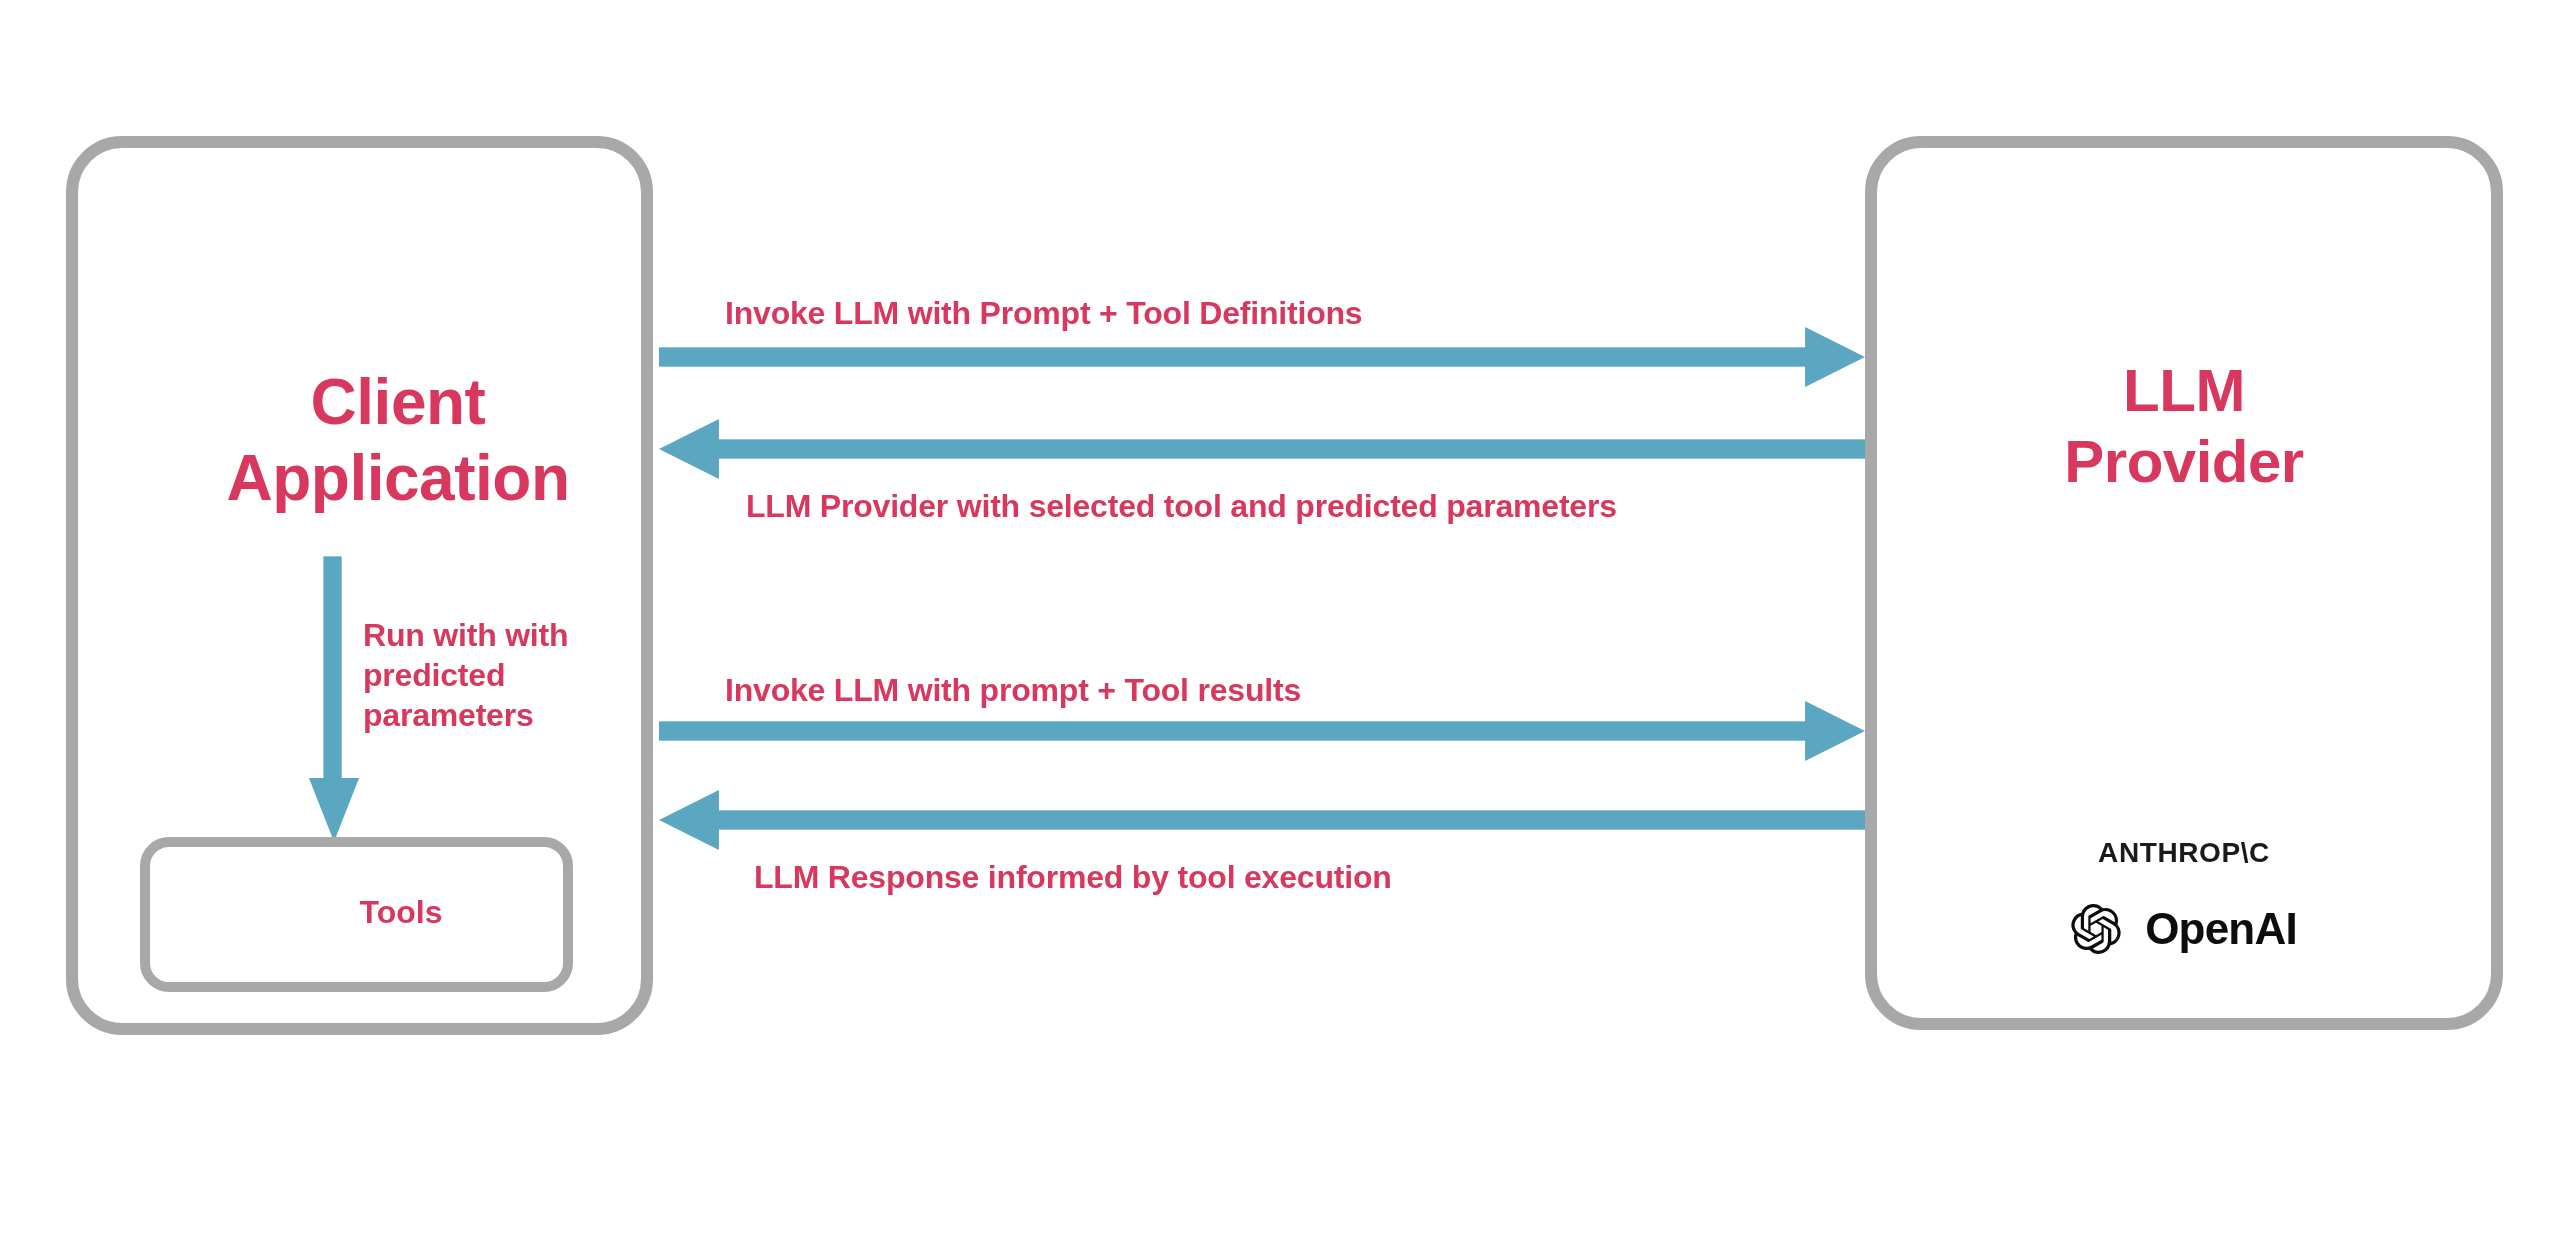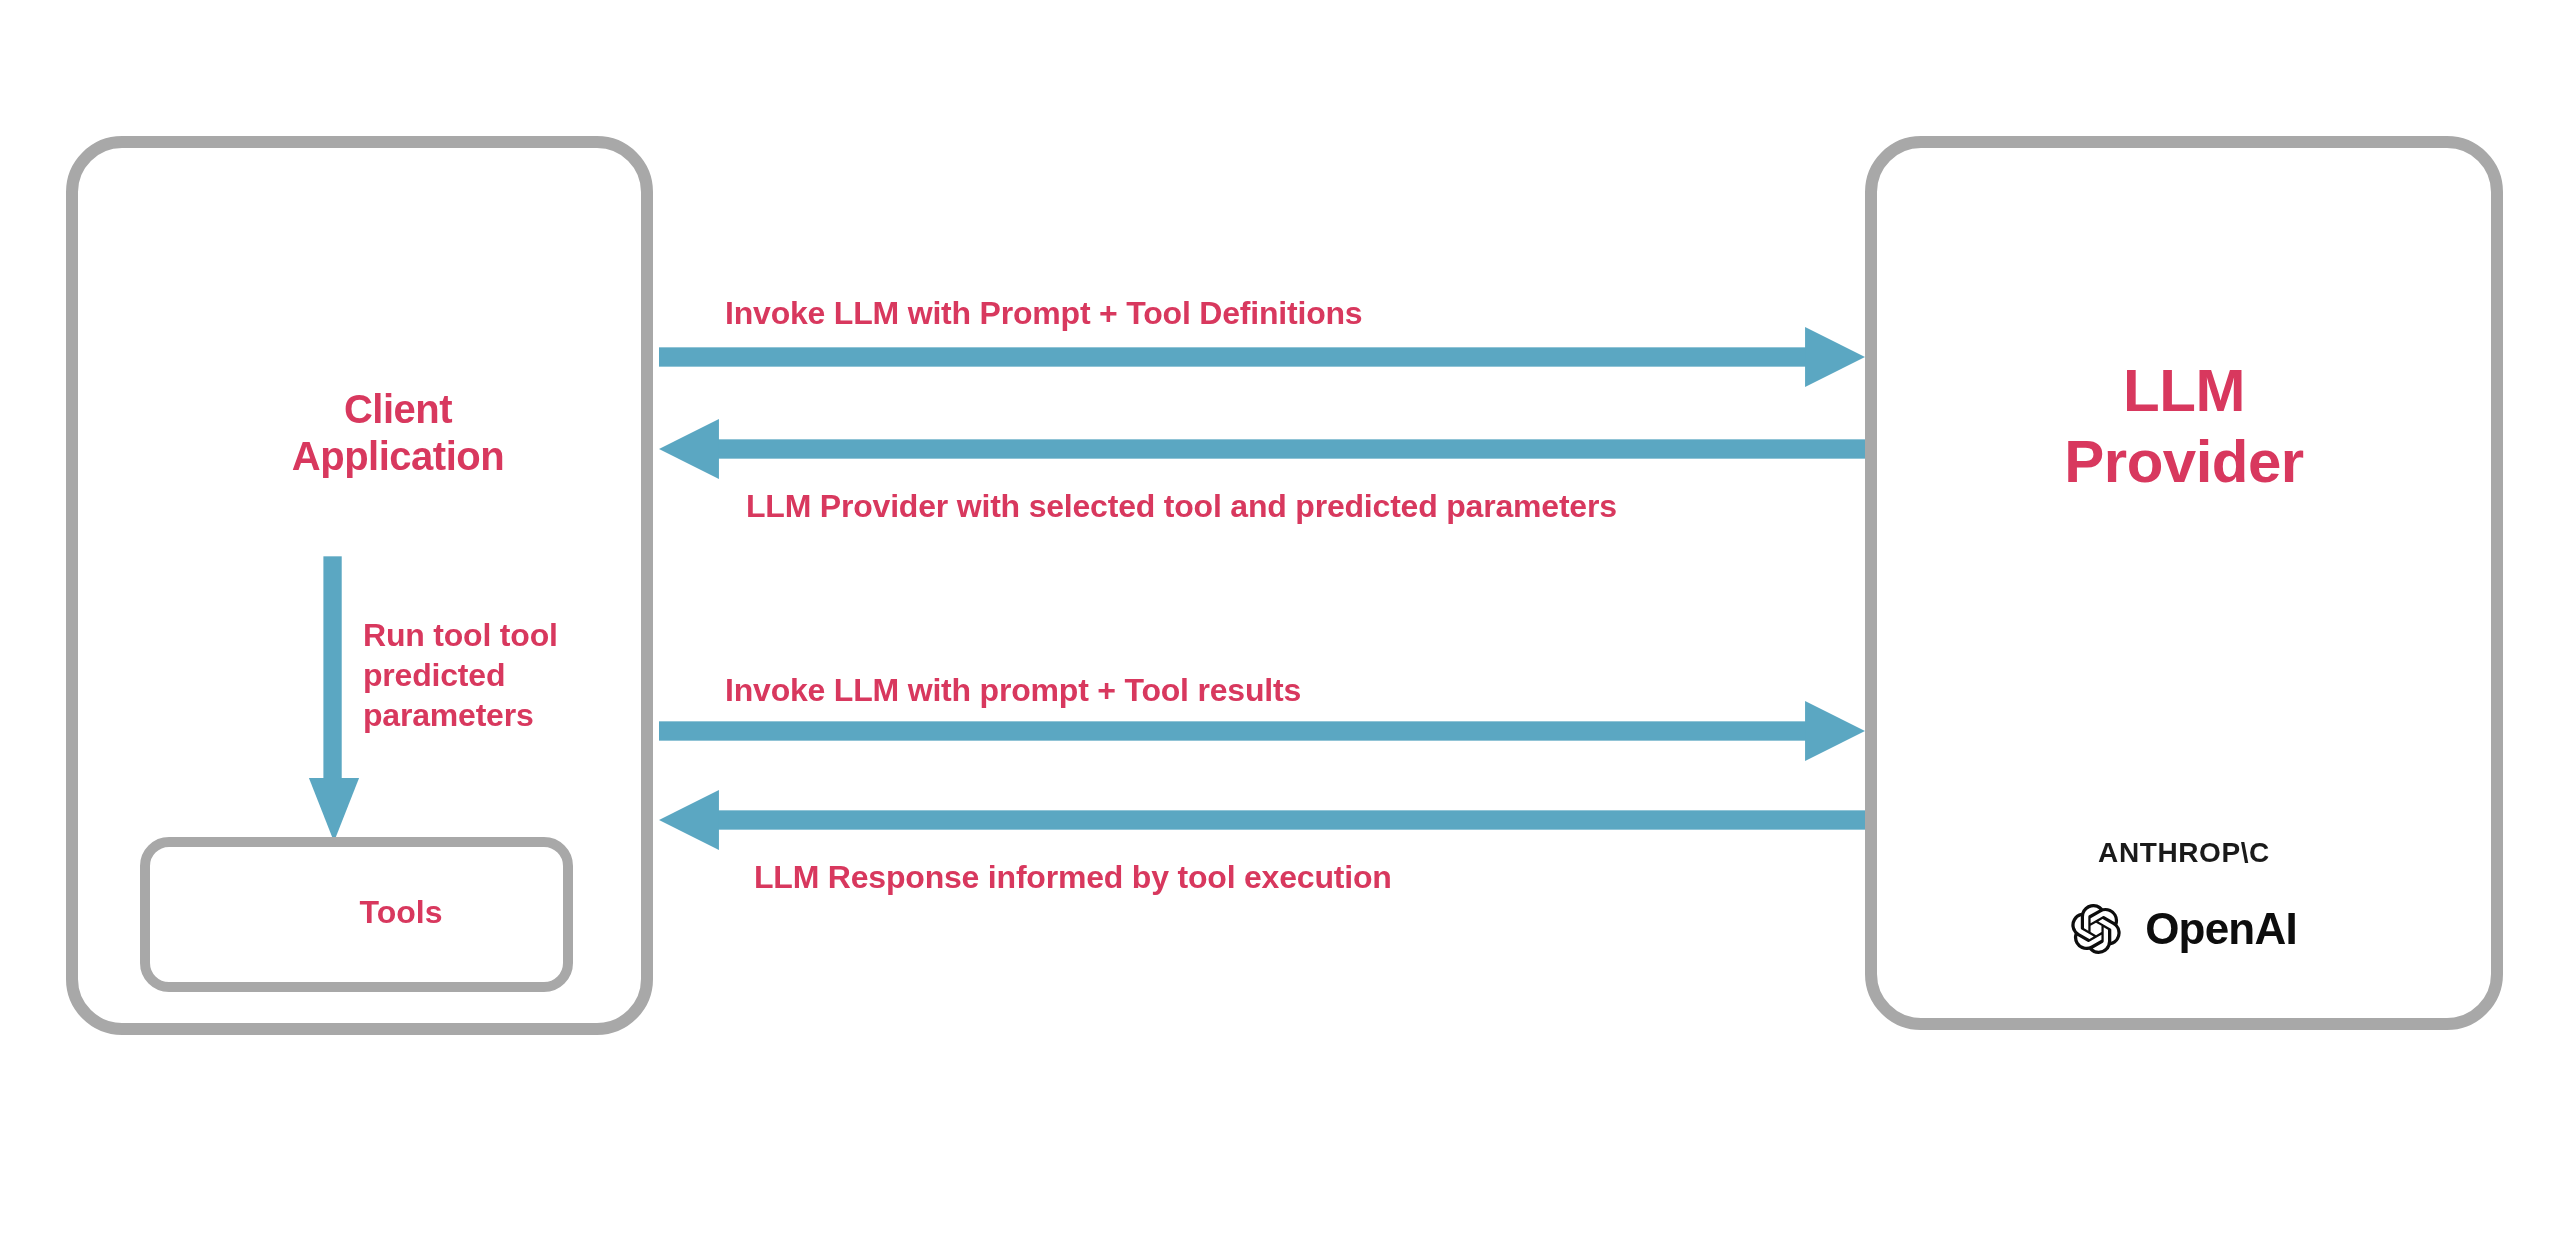--- a/index.html
+++ b/index.html
@@ -60,23 +60,23 @@
     position: absolute;
     color: #d8385e;
     font-weight: 700;
     text-align: center;
     line-height: 1.18;
     letter-spacing: -0.5px;
   }
 
   #client-title {
     left: 66px;
-    top: 386px;
+    top: 365px;
     width: 664px;
-    font-size: 40px;
+    font-size: 64px;
   }
 
   #provider-title {
     left: 1865px;
     top: 356px;
     width: 638px;
     font-size: 60px;
   }
 
   #tools-label {
@@ -149,21 +149,21 @@
     <div>Client</div>
     <div>Application</div>
   </div>
 
   <svg class="arrow-svg" style="left:307px; top:556px; width:54px; height:288px;" viewBox="0 0 56 298">
     <rect x="17" y="0" width="19" height="232" fill="#5ba7c2"></rect>
     <polygon points="2,230 54,230 28,296" fill="#5ba7c2"></polygon>
   </svg>
 
   <div class="flow-label" style="left:363px; top:604px; line-height:1.25;">
-    <div>Run tool tool</div>
+    <div>Run with with</div>
     <div>predicted</div>
     <div>parameters</div>
   </div>
 
   <div class="box" id="tools-box"></div>
   <div id="tools-label">Tools</div>
 
   <div class="box" id="provider-box"></div>
 
   <div class="node-title" id="provider-title">

